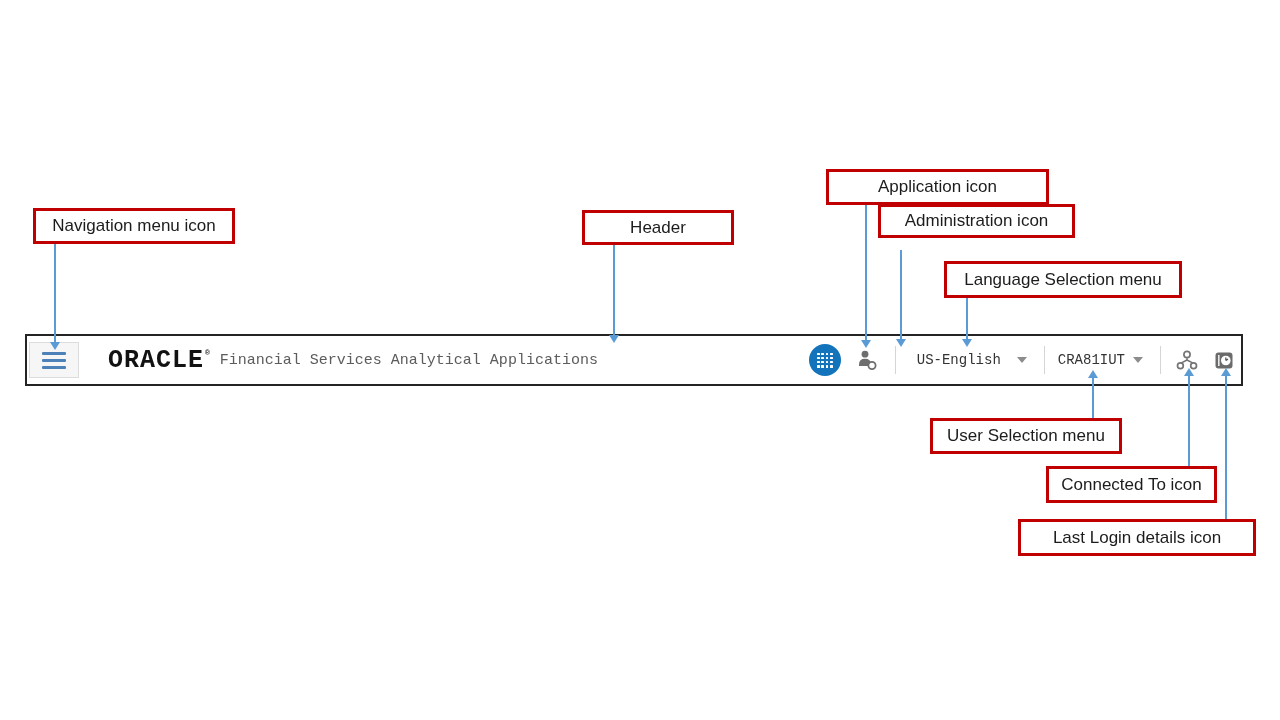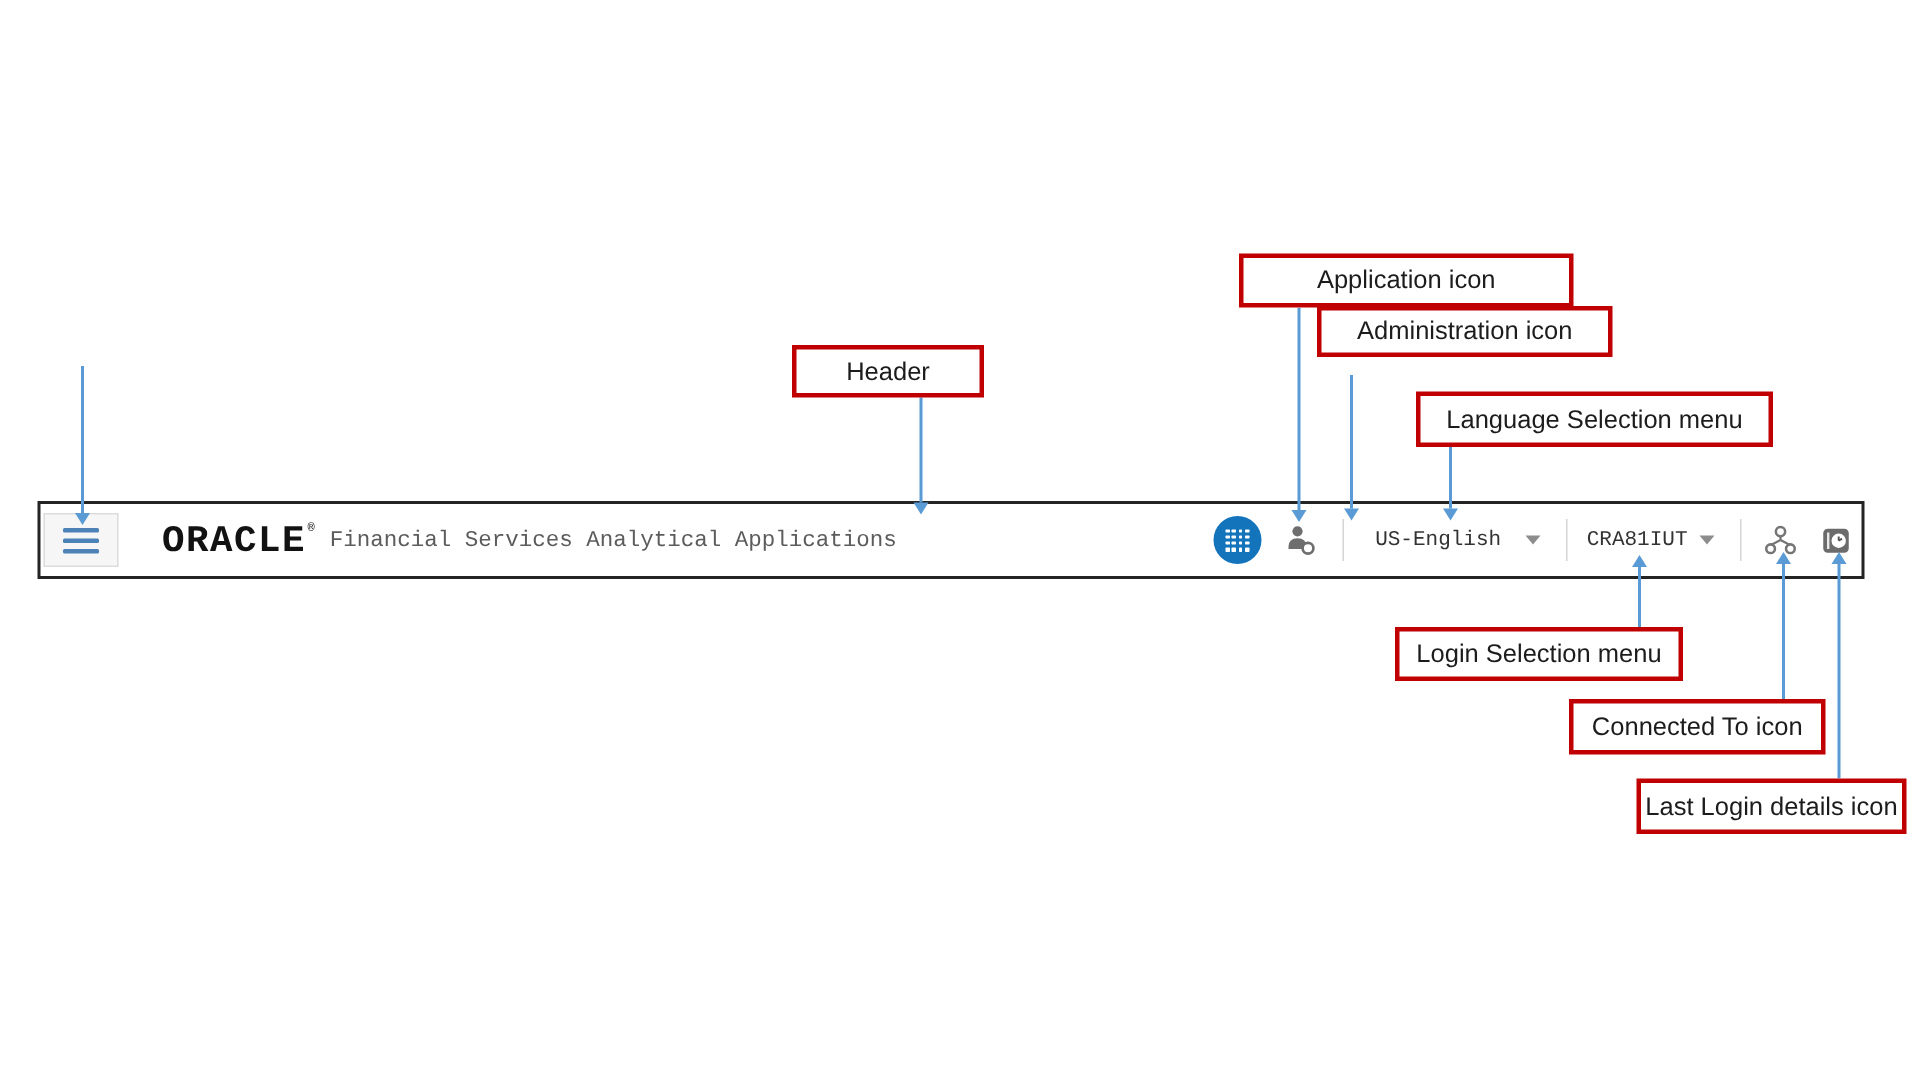--- a/index.html
+++ b/index.html
@@ -38,27 +38,27 @@
          border-top:6px solid #8c8c8c;margin-left:16px;cursor:pointer;}
   .caret.small-gap{margin-left:8px;}
   .connected-btn{margin-left:14px;}
   .lastlogin-btn{margin-left:16px;}
 
   
   .callout{position:absolute;box-sizing:border-box;border:3px solid #c00000;background:#ffffff;
            color:#1c1c1c;font-size:17px;display:flex;align-items:center;justify-content:center;
            z-index:3;white-space:nowrap;}
   .co-nav      {left:33px;  top:208px; width:202px; height:36px;}
-  .co-header   {left:528px; top:210px; width:128px; height:35px;margin-top:20px;}
+  .co-header   {left:582px; top:210px; width:152px; height:35px;}
   .co-app      {left:826px; top:169px; width:223px; height:36px;}
   .co-admin    {left:878px; top:204px; width:197px; height:34px;}
   .co-lang     {left:944px; top:261px; width:238px; height:37px;}
   .co-user     {left:930px; top:418px; width:192px; height:36px;}
   .co-conn     {left:1046px;top:466px; width:171px; height:37px;}
-  .co-lastlogin{left:1091px;top:519px; width:180px; height:37px;align-items:center;}
+  .co-lastlogin{left:1018px;top:519px; width:238px; height:37px;align-items:center;}
 
   
   .aline{position:absolute;width:2px;background:#5b9bd5;z-index:2;}
   .ahead{position:absolute;width:0;height:0;border-left:5px solid transparent;
          border-right:5px solid transparent;z-index:2;}
   .ahead.down{border-top:8px solid #5b9bd5;}
   .ahead.up{border-bottom:8px solid #5b9bd5;}
 
   .l-nav   {left:54px;  top:244px; height:98px;}  .h-nav   {left:50px;  top:342px;}
   .l-header{left:613px; top:245px; height:90px;}  .h-header{left:609px; top:335px;}
@@ -148,34 +148,37 @@
           <rect x="0.5" y="0.5" width="17" height="16" rx="3" fill="#6b6b6b"></rect>
           <rect x="3" y="3" width="1.6" height="11" fill="#e8e8e8"></rect>
           <circle cx="10.8" cy="8.5" r="4.8" fill="#ffffff"></circle>
           <path d="M10.8,8.5 L10.8,5.6 M10.8,8.5 L13,7.1" stroke="#555555" stroke-width="1.3" fill="none"></path>
         </svg>
       </div>
 
     </div>
   </div>
 
+  <div class="callout co-nav">
+    <span>Navigation menu icon</span>
+  </div>
   <div class="callout co-header">
     <span>Header</span>
   </div>
   <div class="callout co-app">
     <span>Application icon</span>
   </div>
   <div class="callout co-admin">
     <span>Administration icon</span>
   </div>
   <div class="callout co-lang">
     <span>Language Selection menu</span>
   </div>
   <div class="callout co-user">
-    <span>Login Selection menu</span>
+    <span>User Selection menu</span>
   </div>
   <div class="callout co-conn">
     <span>Connected To icon</span>
   </div>
   <div class="callout co-lastlogin">
     <span>Last Login details icon</span>
   </div>
 
   <div class="aline l-nav"></div>
   <div class="ahead down h-nav"></div>

